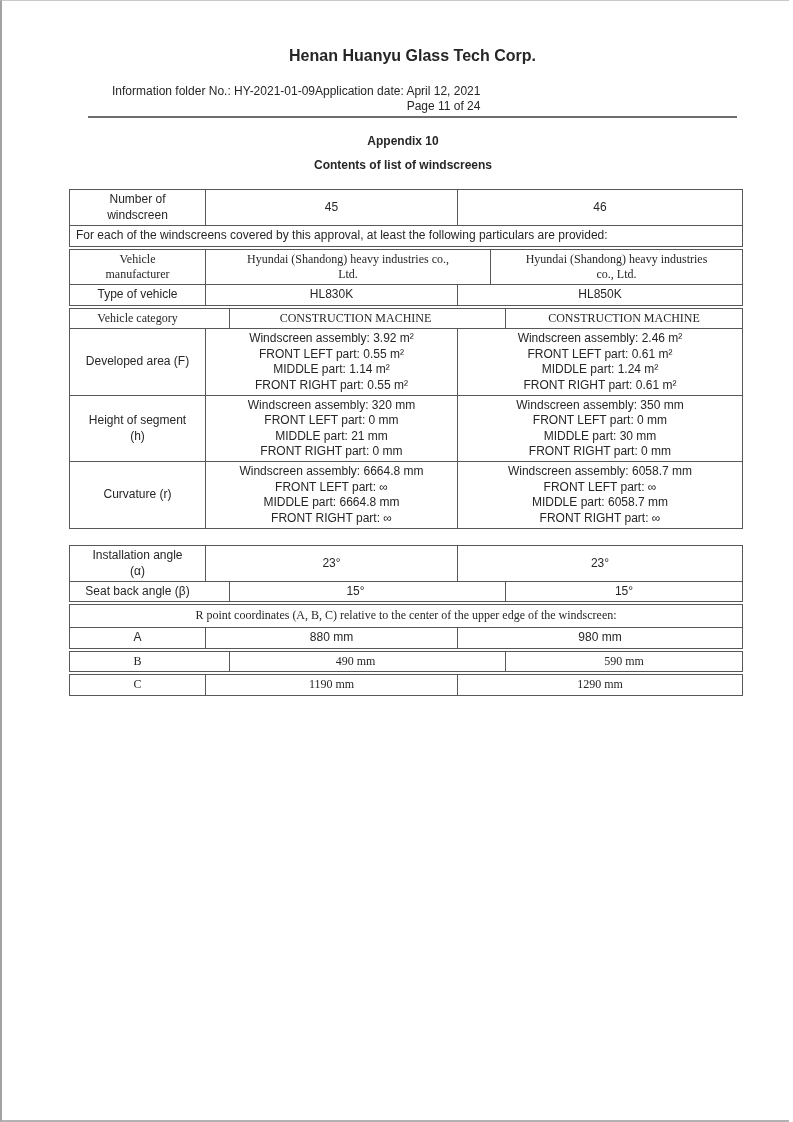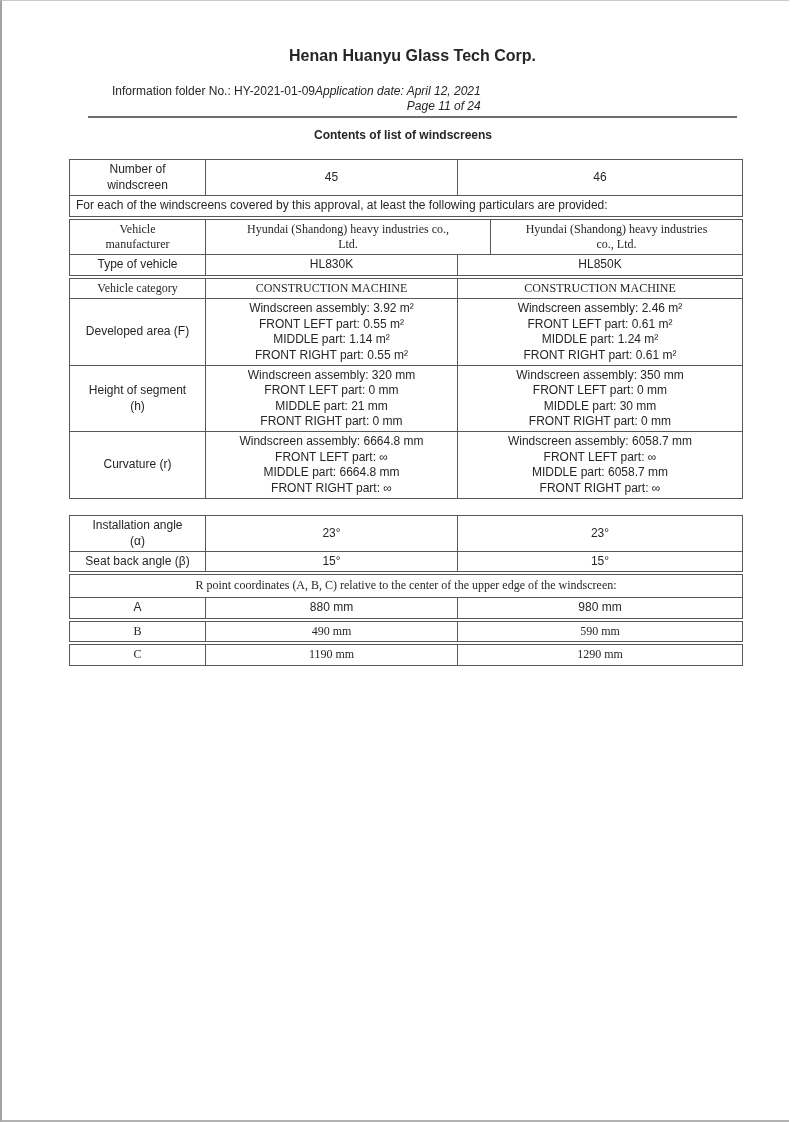--- a/index.html
+++ b/index.html
@@ -23,21 +23,21 @@
     font-weight: bold;
   }
   .header-line {
     display: flex;
     justify-content: flex-start;
     align-items: flex-start;
     margin: 19px 59px 0 110px;
     font-size: 12px;
     line-height: 15px;
   }
-  .header-right { text-align: right; font-style: italic; }
+  .header-right { text-align: right; }
   .rule {
     margin: 2px 52px 0 86px;
     border-top: 2px solid #6e6e6e;
     height: 0;
   }
   .appendix {
     margin: 16px 52px 0 67px;
     text-align: center;
     font-size: 12px;
     font-weight: bold;
@@ -70,21 +70,21 @@
     justify-content: center;
     text-align: center;
     white-space: pre-line;
     padding: 2px 5px;
   }
   .lbl { width: 135px; }
   .c1 { width: 252px; border-left: 1.5px solid #585858; }
   .c2 { flex: 1; border-left: 1.5px solid #585858; }
   .fullcell { flex: 1; }
   .note .fullcell { justify-content: flex-start; text-align: right; padding-left: 6px; }
-  .h21 { min-height: 21px; }
+  .h21 { min-height: 21px; gap: 24px; }
   .h22 { min-height: 22px; }
   .h24 { min-height: 24px; }
   .h31 { min-height: 31px; margin-top: 16px; }
   .h62 { min-height: 62px; }
   .h65 { min-height: 65px; }
 </style>
 </head>
 <body>
 
 <div class="page">
@@ -94,20 +94,21 @@
   <div class="header-line">
     <span>Information folder No.: HY-2021-01-09</span>
     <span class="header-right">
       <span>Application date: April 12, 2021</span><br>
       <span>Page 11 of 24</span>
     </span>
   </div>
 
   <div class="rule"></div>
 
+  <div class="appendix">Appendix 10</div>
   <div class="table-title">Contents of list of windscreens</div>
 
   <div class="tbl">
 
     <div class="t-row first h31">
       <div class="cell lbl">Number of
 windscreen</div>
       <div class="cell c1">45</div>
       <div class="cell c2">46</div>
     </div>

